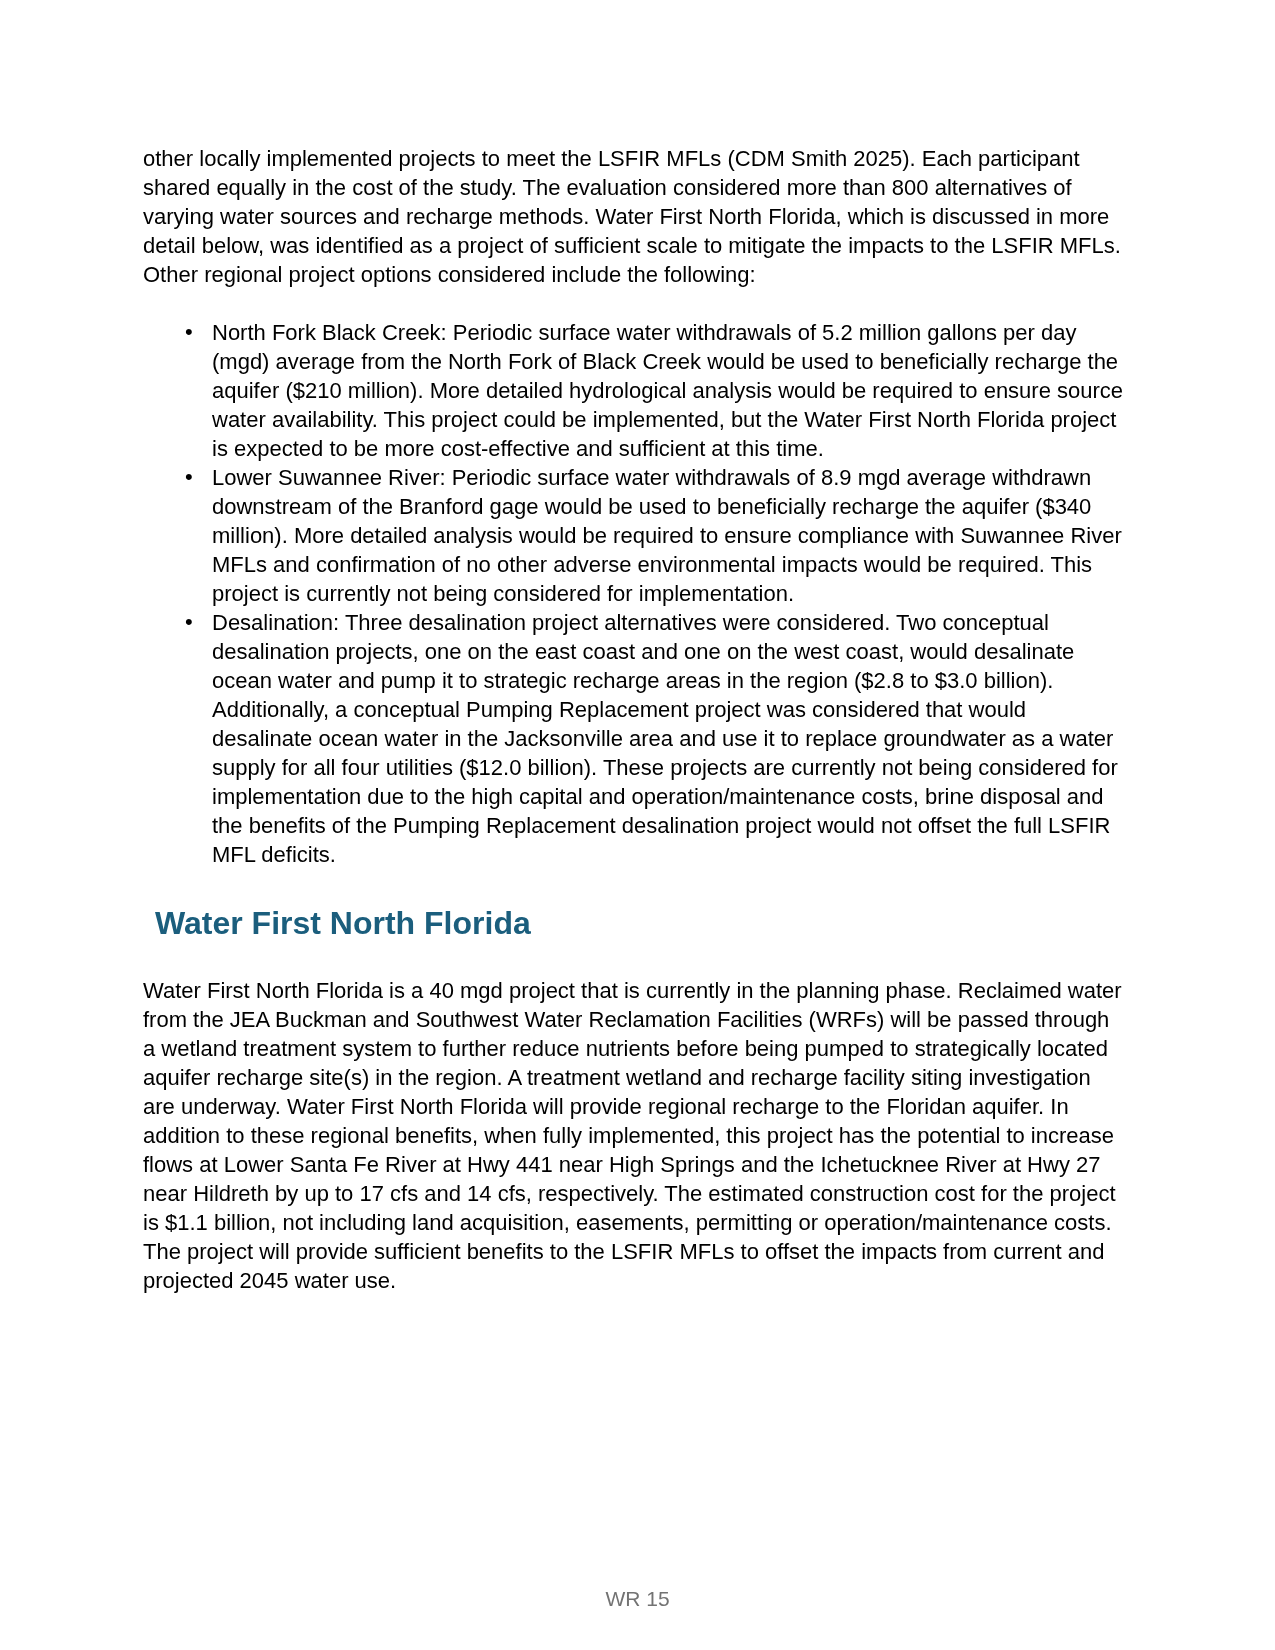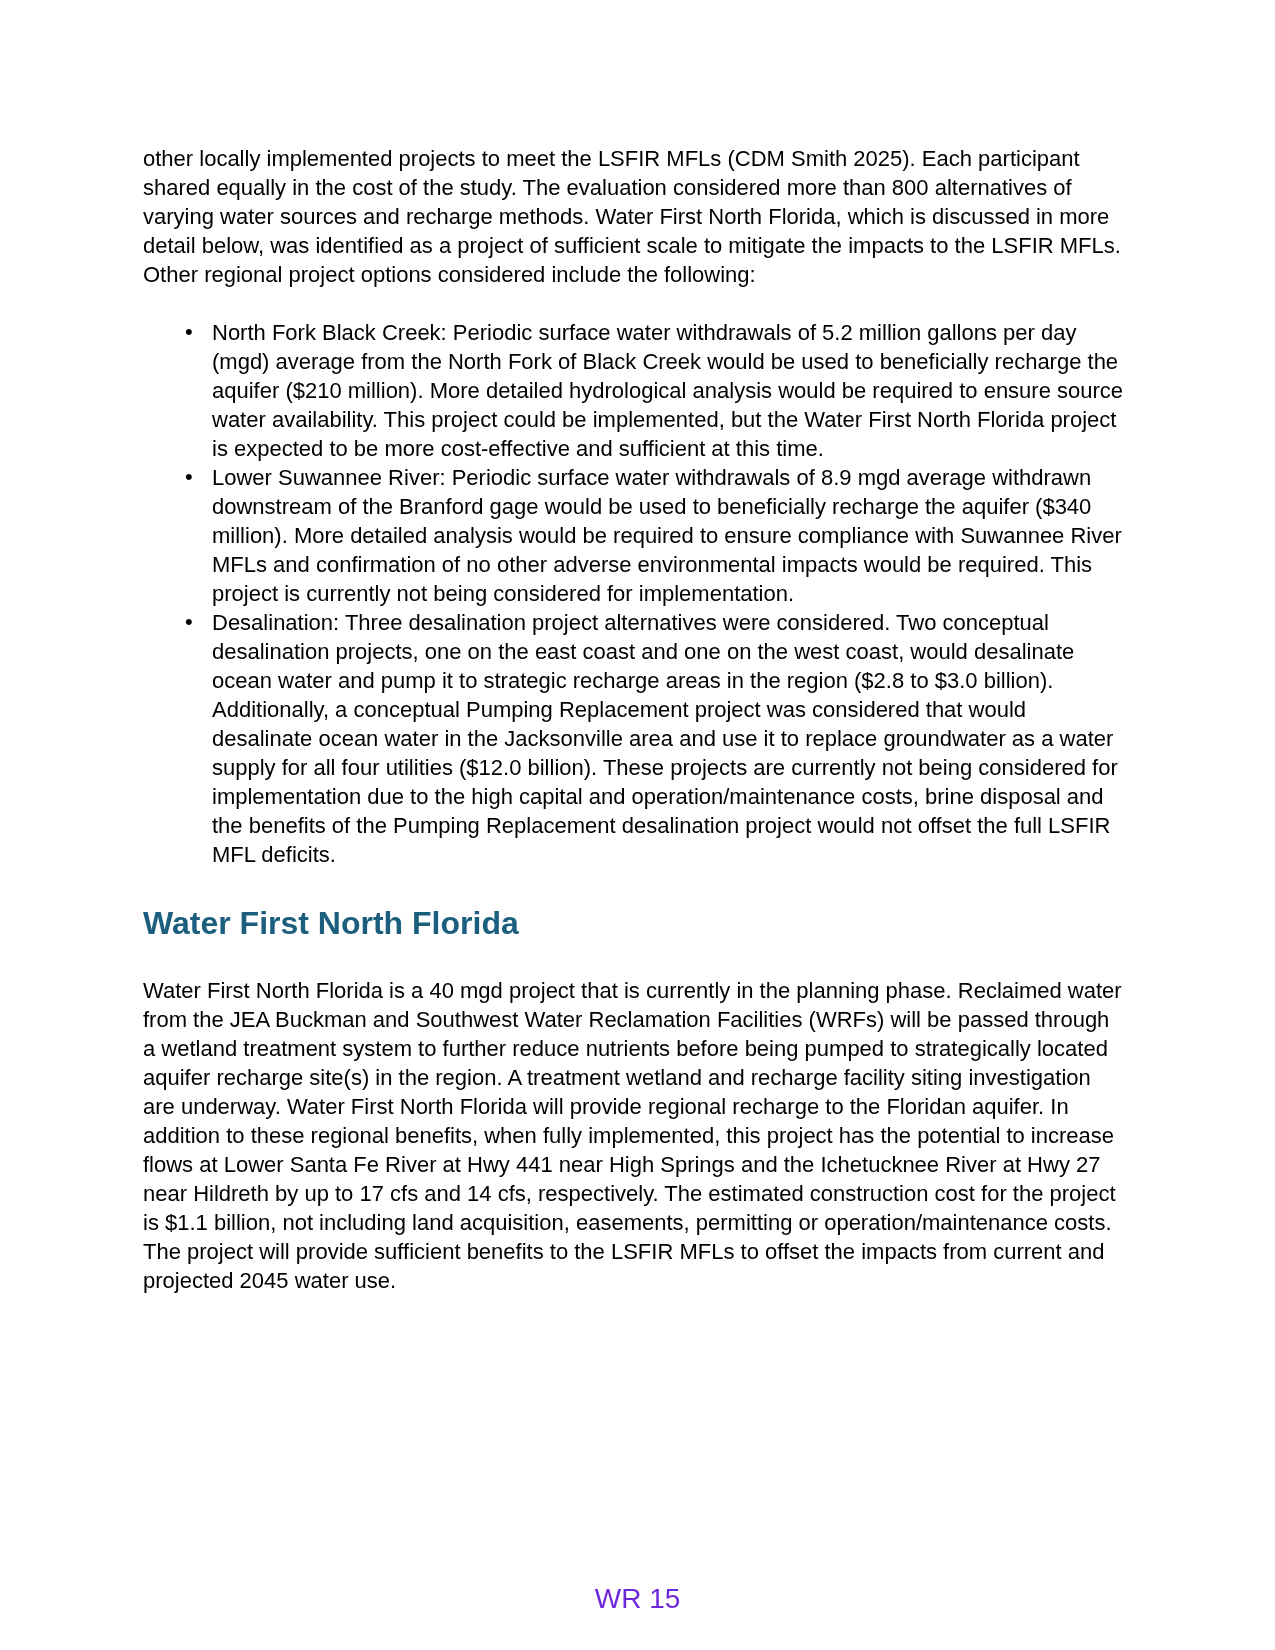--- a/index.html
+++ b/index.html
@@ -51,42 +51,43 @@
   }
 
   .section-heading {
     margin-top: 35px;
     margin-bottom: 34px;
     font-size: 32px;
     line-height: 38px;
     font-weight: bold;
     
     color: #1b5e7d;
+    margin-left: 12px;
   }
 
   .page-number {
     position: absolute;
     top: 1537px;
     left: 143px;
     width: 988px;
     text-align: right;
     font-size: 20px;
     line-height: 24px;
     color: #000000;
   }
 
   .footer-label {
     position: absolute;
     top: 1586px;
     left: 0;
     width: 100%;
     text-align: center;
-    font-size: 28px;
+    font-size: 21px;
     line-height: 26px;
-    color: #6d28d9;
+    color: #737373;
   }
 </style>
 </head>
 <body>
 
 <div class="page">
   <div class="content">
 
     <p class="body-text">other locally implemented projects to meet the LSFIR MFLs (CDM Smith 2025). Each participant shared equally in the cost of the study. The evaluation considered more than 800 alternatives of varying water sources and recharge methods. Water First North Florida, which is discussed in more detail below, was identified as a project of sufficient scale to mitigate the impacts to the LSFIR MFLs. Other regional project options considered include the following:</p>
 

